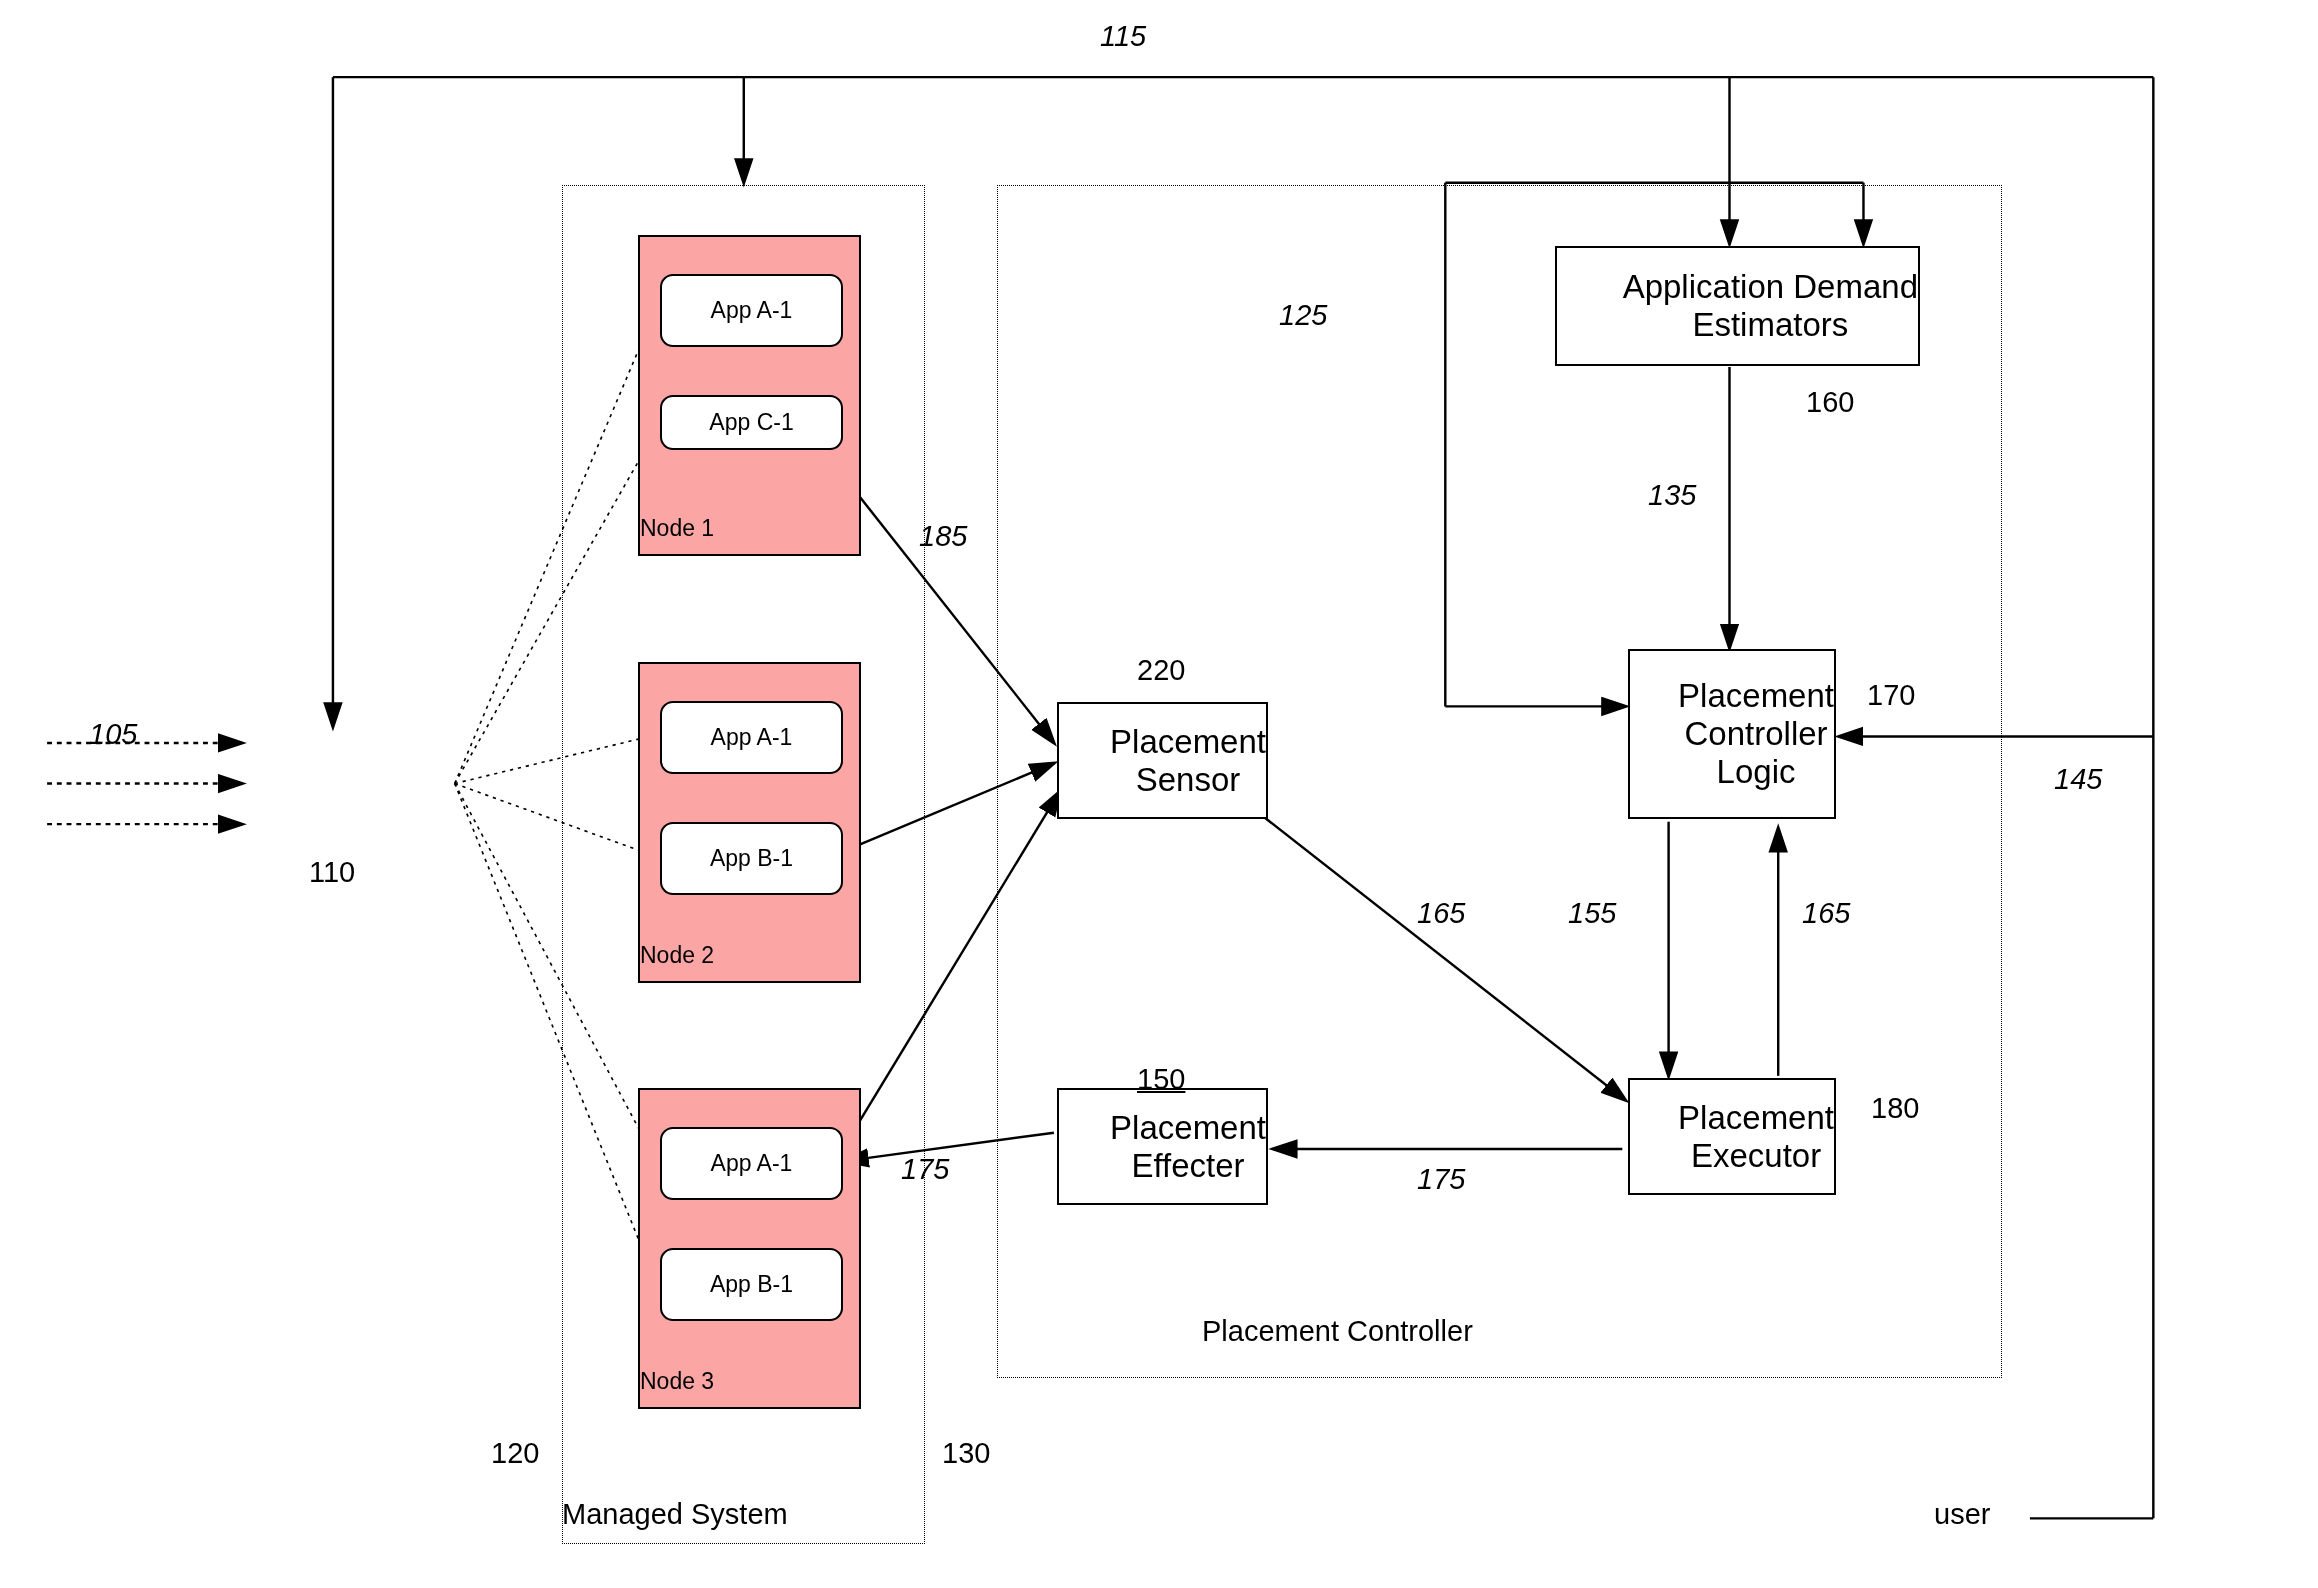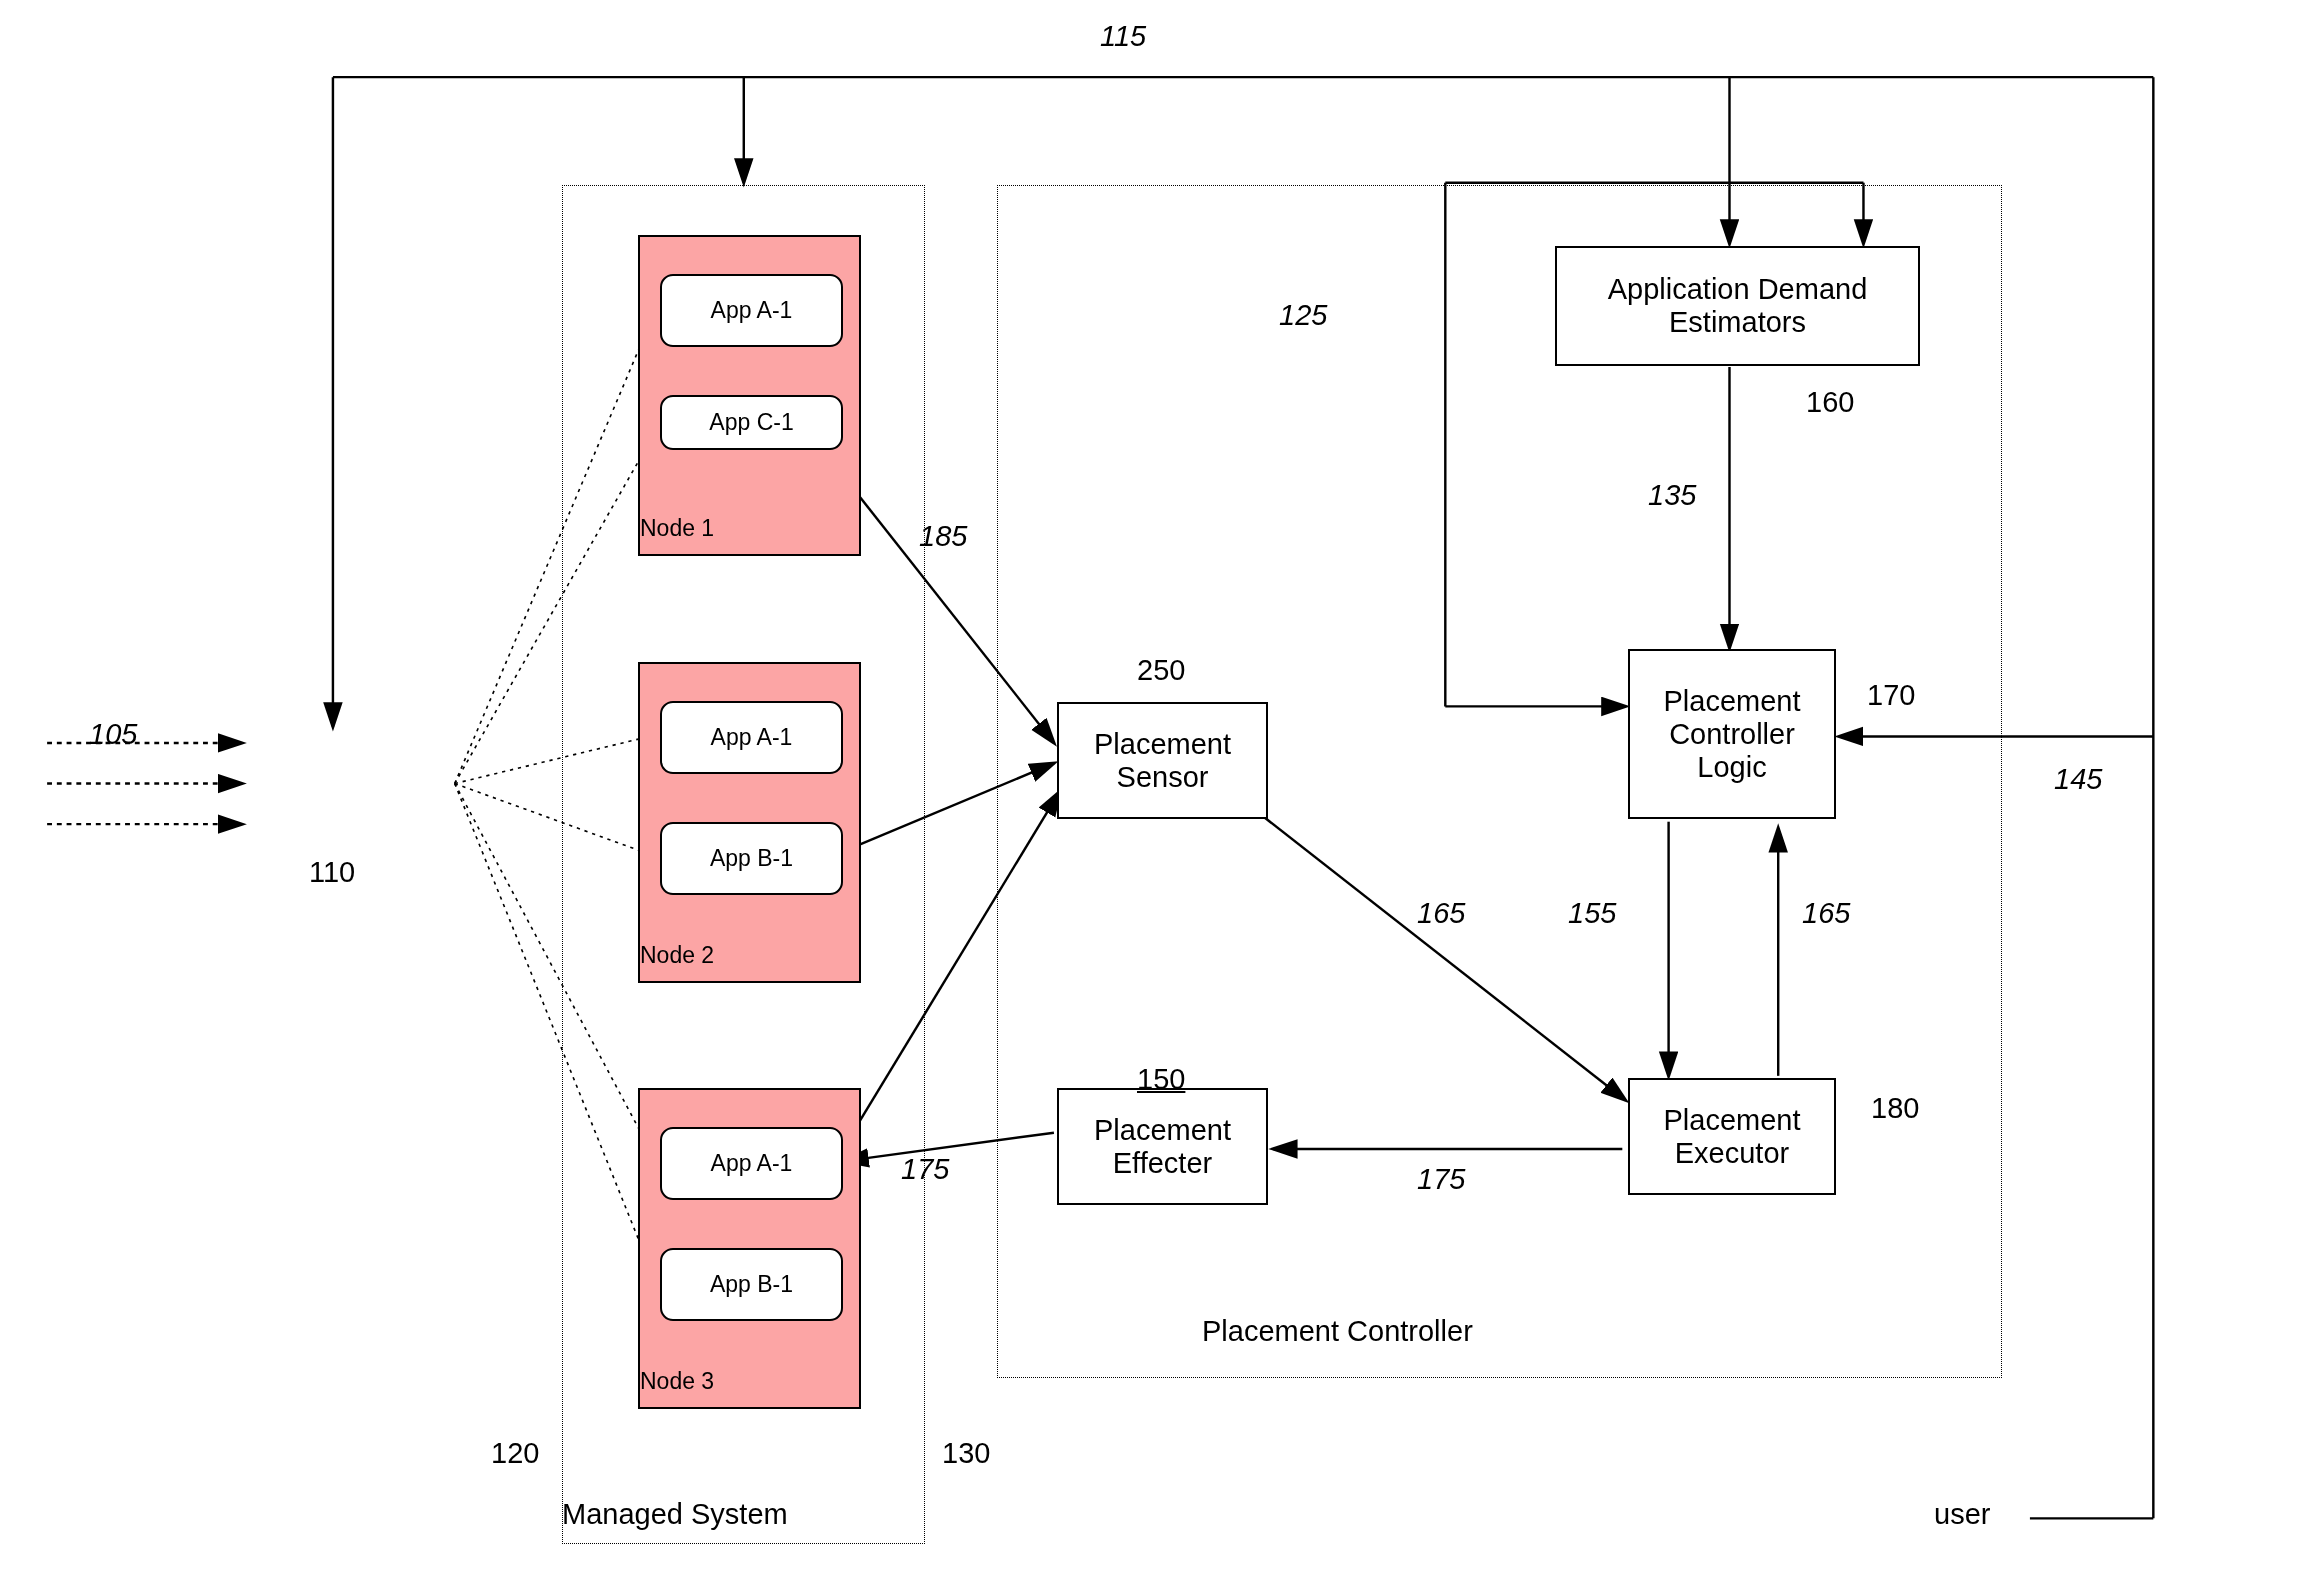--- a/index.html
+++ b/index.html
@@ -20,23 +20,23 @@
       left: 0;
       width: 2319px;
       height: 1589px;
     }
     .box {
       position: absolute;
       border: 2.4px solid black;
       background: white;
       display: flex;
       align-items: center;
-      justify-content: center;
+      justify-content: flex-end;
       text-align: center;
-      font-size: 29px;
+      font-size: 33px;
     }
     .dotted-box {
       position: absolute;
       border: 1.6px dotted black;
       background: transparent;
     }
     .app-box {
       position: absolute;
       border: 2.4px solid black;
       border-radius: 13px;
@@ -197,21 +197,21 @@
 Executor</span>
   </div>
 
   <div class="label" style="left:89px; top:718px;font-style:italic;">105</div>
   <div class="label" style="left:309px; top:856px;">110</div>
   <div class="label label-italic" style="left:1100px; top:20px;">115</div>
   <div class="label" style="left:491px; top:1437px;">120</div>
   <div class="label label-italic" style="left:1279px; top:299px;">125</div>
   <div class="label" style="left:942px; top:1437px;">130</div>
   <div class="label label-italic" style="left:1648px; top:479px;">135</div>
-  <div class="label" style="left:1137px; top:654px;">250</div>
+  <div class="label" style="left:1137px; top:654px;">220</div>
   <div class="label label-italic" style="left:2054px; top:763px;">145</div>
   <div class="label" style="left:1137px; top:1063px;text-decoration:underline;">150</div>
   <div class="label label-italic" style="left:1568px; top:897px;">155</div>
   <div class="label" style="left:1806px; top:378px;margin-top:8px;">160</div>
   <div class="label label-italic" style="left:1417px; top:897px;">165</div>
   <div class="label label-italic" style="left:1802px; top:897px;">165</div>
   <div class="label" style="left:1867px; top:632px;margin-top:47px;">170</div>
   <div class="label label-italic" style="left:901px; top:1153px;">175</div>
   <div class="label label-italic" style="left:1417px; top:1163px;">175</div>
   <div class="label" style="left:1871px; top:1092px;">180</div>

